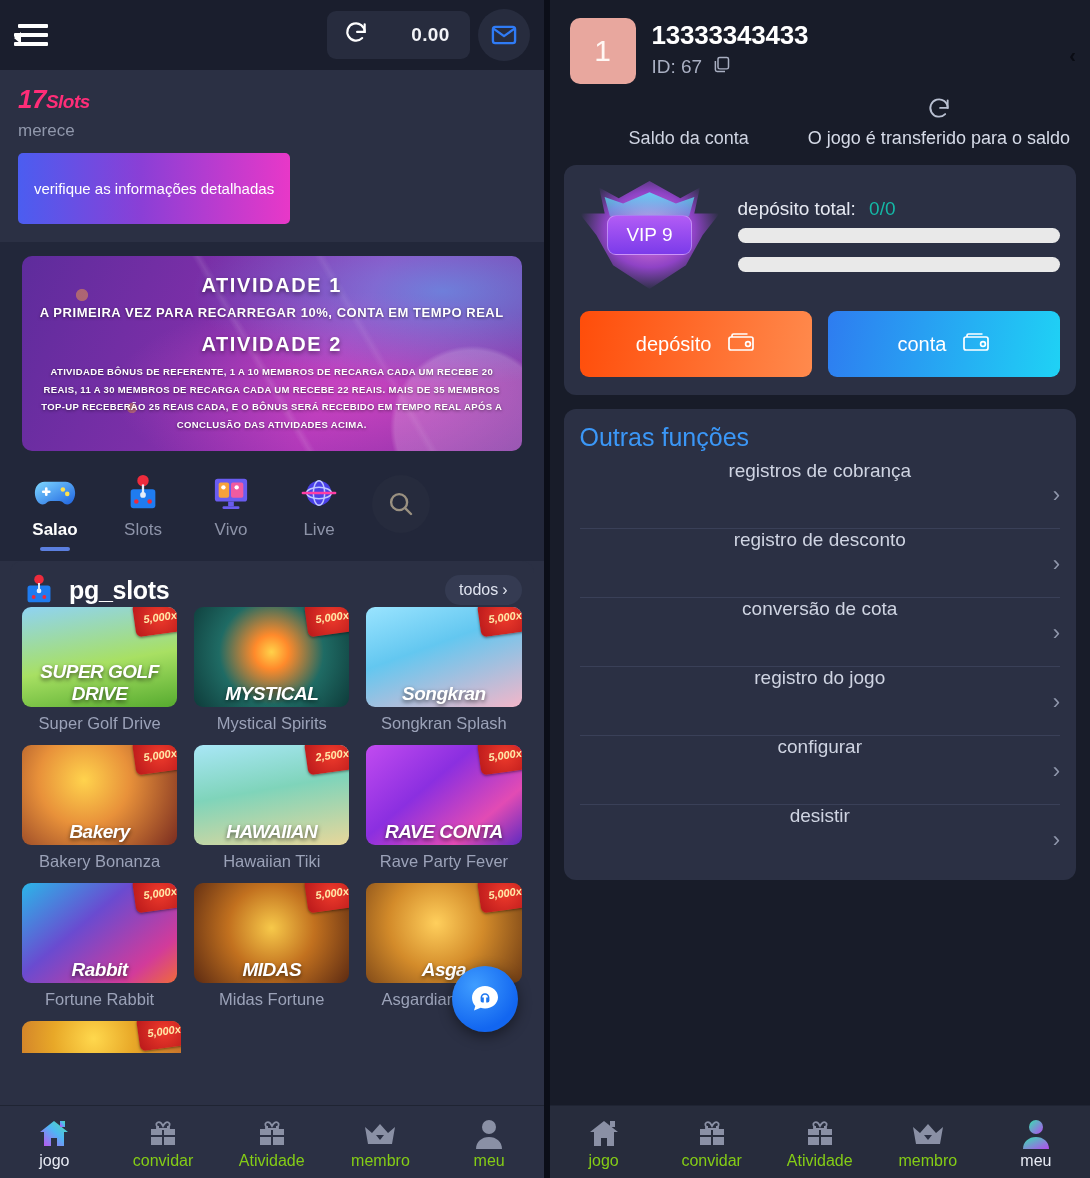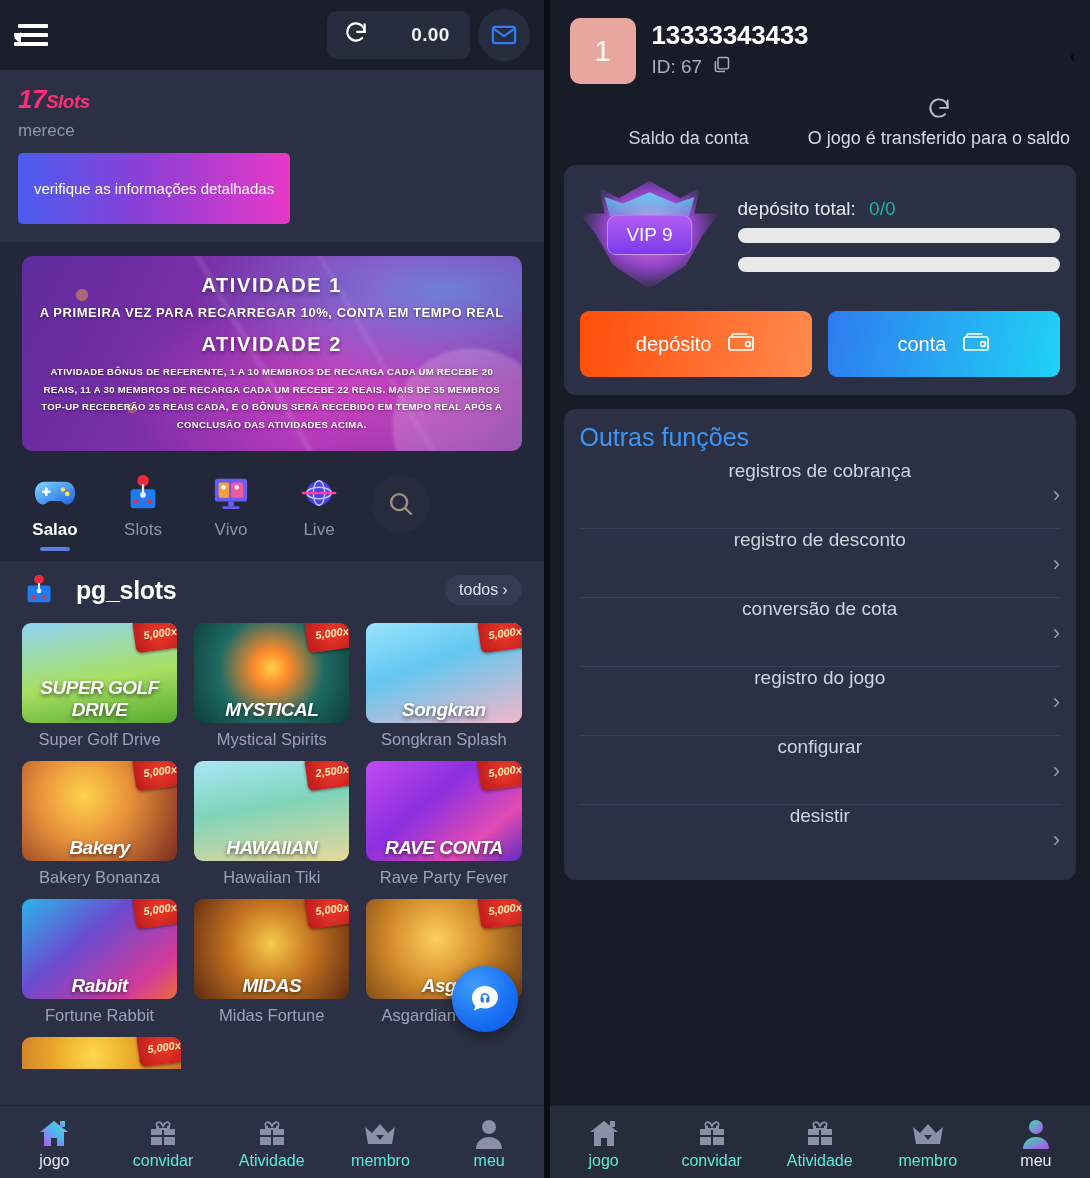--- a/index.html
+++ b/index.html
@@ -87,21 +87,21 @@
   .cat.active .lbl { color:#fff; font-weight:bold; }
   .cat .bar { width:30px; height:4px; border-radius:2px; background:#5b7fe0; margin-top:7px; opacity:0; }
   .cat.active .bar { opacity:1; }
   .search-btn {
     width:58px;height:58px;border-radius:50%;background:#262b3d;margin-top:6px;margin-left:2px;
     display:flex;align-items:center;justify-content:center;cursor:pointer;
   }
 
   
   .games-sec { background:#2b3044; margin:0 10px; border-radius:12px 12px 0 0; padding:12px 12px 0 12px; height:565px; overflow:hidden; }
-  .games-head { display:flex; align-items:center; gap:20px; margin-bottom:16px; }
+  .games-head { display:flex; align-items:center; gap:13px; margin-bottom:0; }
   .games-head .provicon { width:34px;height:34px; display:flex;align-items:center;justify-content:center;}
   .games-head .ptitle { font-size:25px; font-weight:bold; color:#fff; letter-spacing:-.3px; }
   .games-head .todos {
     margin-left:auto; background:#353b52; color:#dfe3ef; font-size:16px;
     border-radius:16px; padding:6px 14px; display:flex; align-items:center; gap:4px; cursor:pointer;
   }
   .grid { display:grid; grid-template-columns: repeat(3,1fr); gap:12px 17px; }
   .tile { cursor:pointer; }
   .thumb { position:relative; height:100px; border-radius:9px; overflow:hidden; }
   .thumb .mult {
@@ -142,21 +142,21 @@
 
   
   .botnav {
     position:absolute; left:0; bottom:0; width:100%; height:73px;
     background:#2b3044; display:flex; align-items:center;
     border-top:1px solid #1f2433;
   }
   .botnav.dark { background:#272c3c; }
   .nav-item { flex:1; display:flex; flex-direction:column; align-items:center; gap:2px; cursor:pointer; }
   .nav-item .ic { height:36px; display:flex; align-items:flex-end; justify-content:center; }
-  .nav-item .t { font-size:16px; color:#5eead4; }
+  .nav-item .t { font-size:16px; color:#84cc16; }
   .nav-item.active .t { color:#e8ebf4; }
 
   
   .r-head { padding:18px 20px 0 20px; display:flex; align-items:flex-start; gap:16px; position:relative; }
   .avatar {
     width:66px;height:66px;border-radius:10px;background:#e8a79e;
     display:flex;align-items:center;justify-content:center;color:#fff7f4;font-size:30px;
   }
   .r-user { padding-top:2px; }
   .r-name { font-size:26px; color:#fff; font-weight:bold; letter-spacing:-.2px; }

